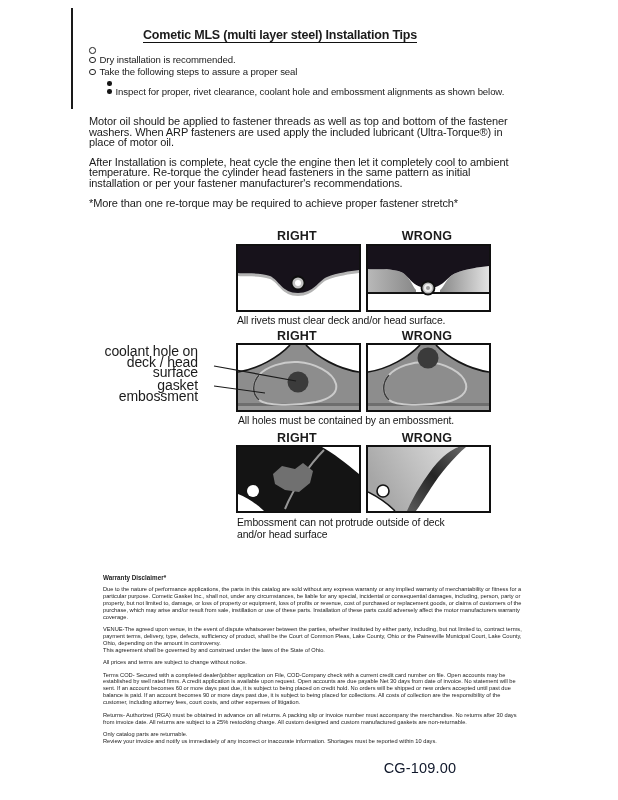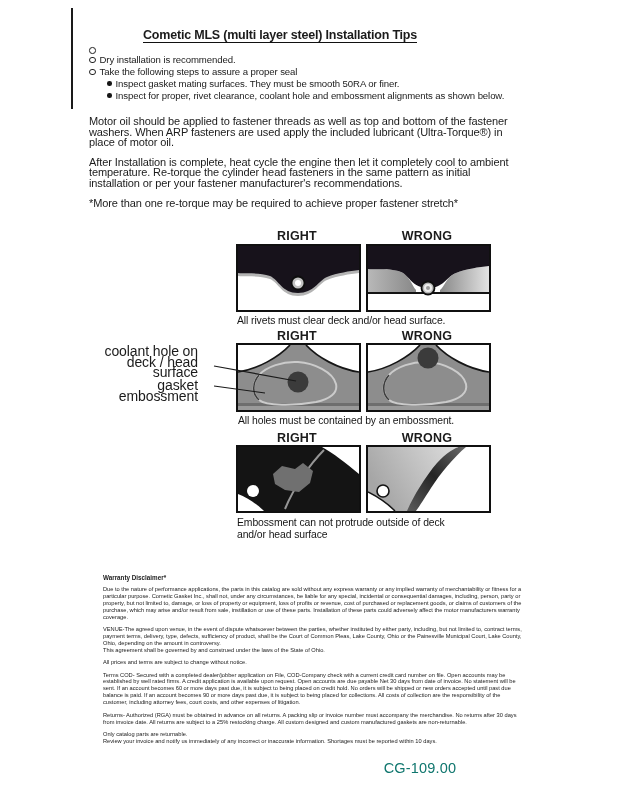--- a/index.html
+++ b/index.html
@@ -30,21 +30,21 @@
   .dbox svg { display:block; }
   .caption { position:absolute; font-size:10.4px; letter-spacing:-0.1px; color:#161616; white-space:pre-line; line-height:11.5px; }
 
   .ann { position:absolute; left:104px; width:94px; text-align:right; font-size:14px; line-height:10.5px; letter-spacing:-0.1px; white-space:pre-line; }
   .leader-svg { position:absolute; left:0; top:0; width:618px; height:800px; pointer-events:none; }
 
   .legal { position:absolute; left:103px; top:574px; width:419px; }
   .legal h3 { margin:0 0 5px 0; font-size:6.3px; }
   .legal p { margin:0 0 5.5px 0; font-size:5.7px; line-height:6.9px; white-space:pre-line; }
 
-  .footer-code { position:absolute; left:330px; top:760px; width:180px; text-align:center; font-size:14.5px; color:#0f766e; letter-spacing:0.2px; }
+  .footer-code { position:absolute; left:330px; top:760px; width:180px; text-align:center; font-size:14.5px; color:#0f172a; letter-spacing:0.2px; }
 </style>
 </head>
 <body>
 
 <div class="page">
 
   <div class="margin-rule"></div>
 
   <h1 class="page-title">Cometic MLS (multi layer steel) Installation Tips</h1>
 
@@ -55,21 +55,20 @@
     <div class="tip-row">
       <span class="b-open"></span>
       <span>Dry installation is recommended.</span>
     </div>
     <div class="tip-row">
       <span class="b-open"></span>
       <span>Take the following steps to assure a proper seal</span>
     </div>
     <div class="tip-row sub">
       <span class="b-fill"></span>
-      <span>Inspect gasket mating surfaces.  They must be smooth 50RA or finer.</span>
     </div>
     <div class="tip-row sub">
       <span class="b-fill"></span>
       <span>Inspect for proper, rivet clearance, coolant hole and embossment alignments as shown below.</span>
     </div>
   </div>
 
   <div class="diesel">
     <p>Motor oil should be applied to fastener threads as well as top and bottom of the fastener washers. When ARP fasteners are used apply the included lubricant (Ultra-Torque®) in place of motor oil.</p>
     <p>After Installation is complete, heat cycle the engine then let it completely cool to ambient temperature. Re-torque the cylinder head fasteners in the same pattern as initial installation or per your fastener manufacturer's recommendations.</p>

